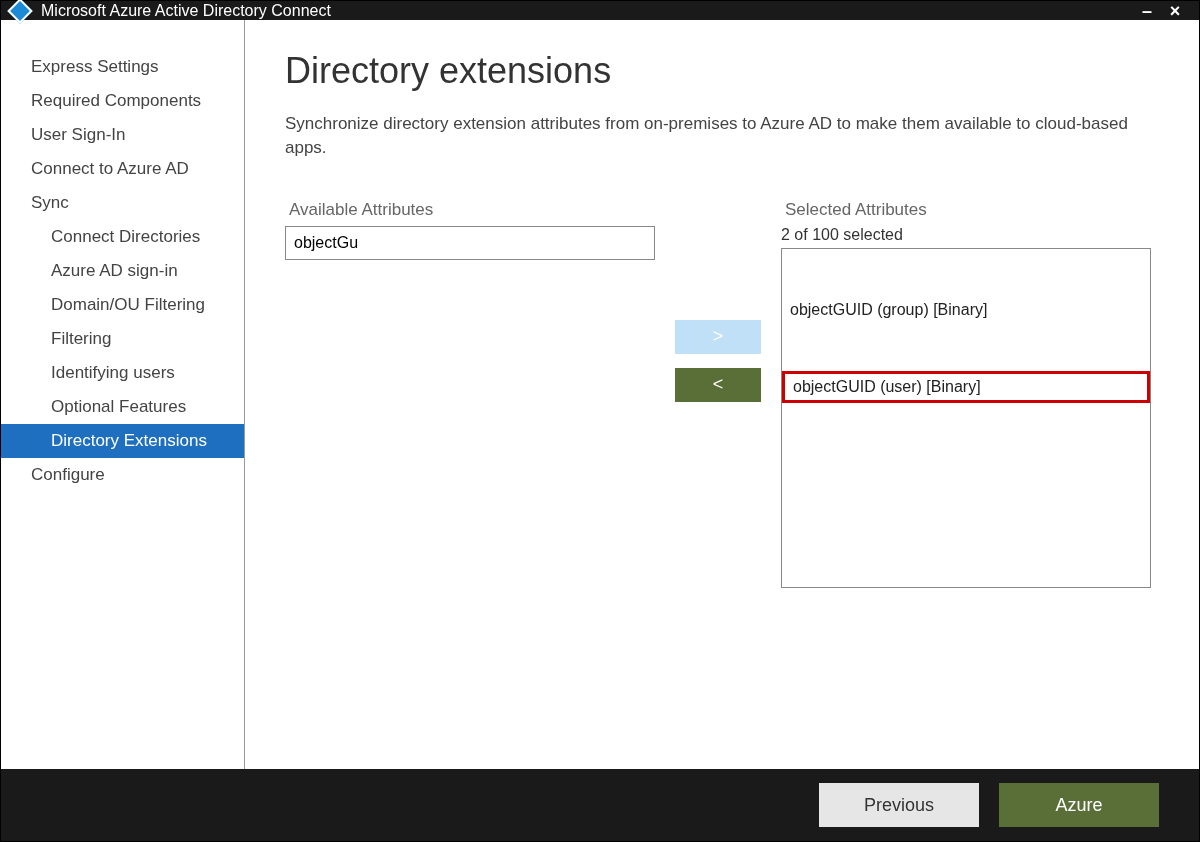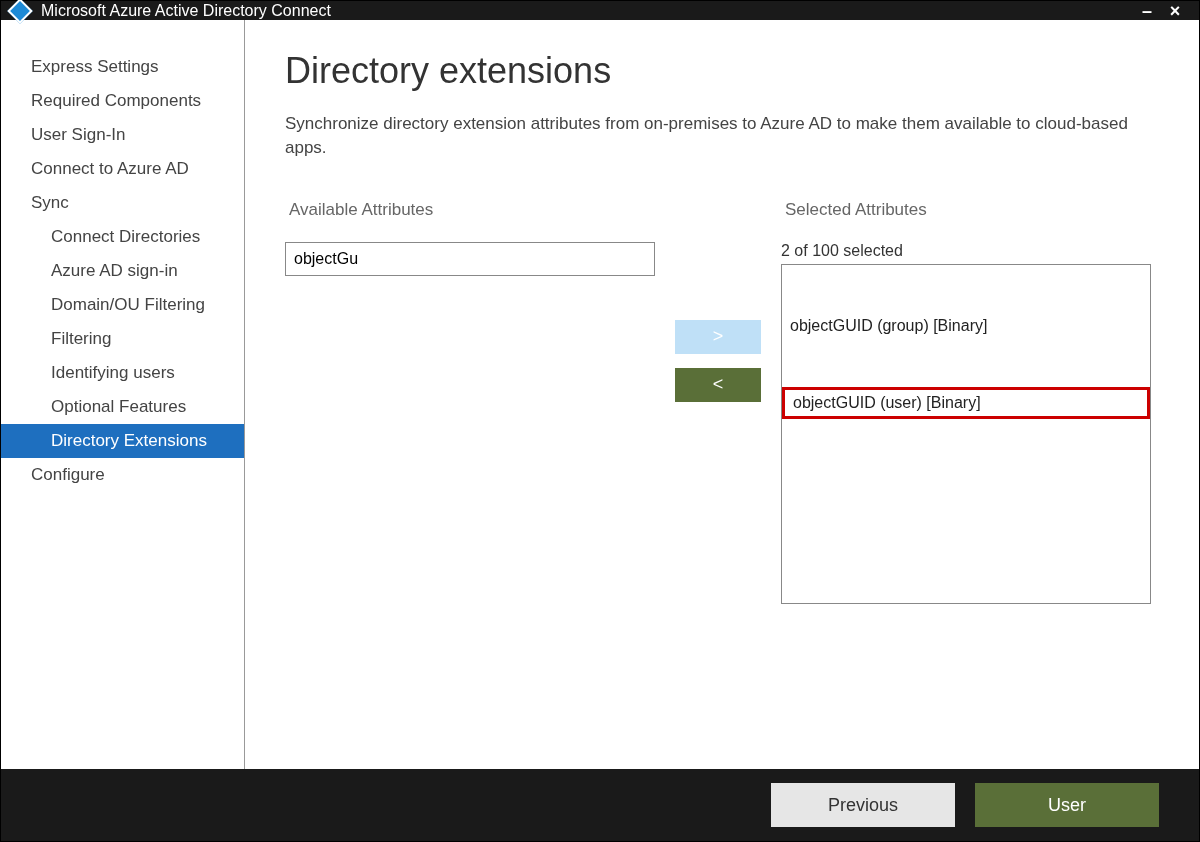--- a/index.html
+++ b/index.html
@@ -106,21 +106,21 @@
     gap: 20px;
   }
   .col {
     display: flex;
     flex-direction: column;
     width: 370px;
   }
   .col-label {
     font-size: 17px;
     color: #666;
-    margin-bottom: 22px;
+    margin-bottom: 6px;
     padding-left: 4px;
   }
   .col-sublabel {
     font-size: 16px;
     color: #333;
     margin-bottom: 4px;
   }
   .search-input {
     height: 34px;
     border: 1px solid #888;
@@ -173,21 +173,21 @@
   .footer {
     height: 72px;
     background: #1a1a1a;
     display: flex;
     align-items: center;
     justify-content: flex-end;
     padding: 0 40px;
     gap: 20px;
   }
   .footer-btn {
-    width: 184px;
+    width: 160px;
     height: 44px;
     font-size: 18px;
     border: none;
     cursor: pointer;
   }
   .footer-btn.prev {
     background: #e6e6e6;
     color: #333;
   }
   .footer-btn.next {
@@ -248,15 +248,15 @@
               <div class="list-item">objectGUID (group) [Binary]</div>
               <div class="list-item highlighted">objectGUID (user) [Binary]</div>
             </div>
         </div>
       </div>
     </div>
   </div>
 
   <div class="footer">
     <button class="footer-btn prev">Previous</button>
-    <button class="footer-btn next">User</button>
+    <button class="footer-btn next">Azure</button>
   </div>
 </div>
 
 </body></html>

